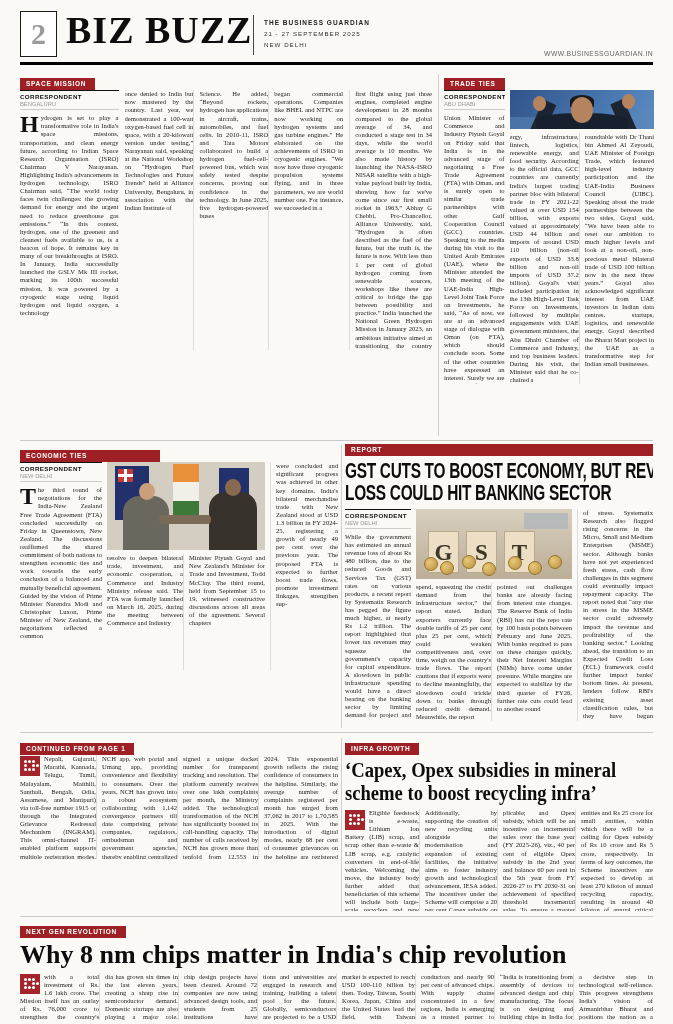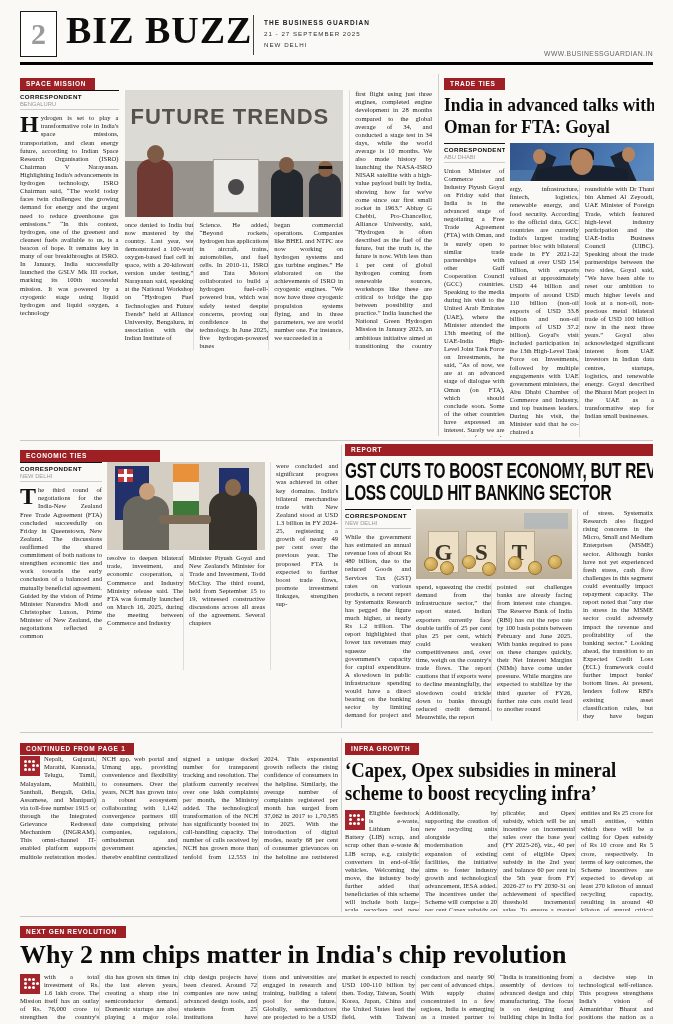--- a/index.html
+++ b/index.html
@@ -122,50 +122,32 @@
     <div class="kicker">SPACE MISSION</div>
     <div class="row" style="height:260px">
       <div class="colv" style="width:100px">
         <div class="byline">
           <div class="who">CORRESPONDENT</div>
           <div class="where">BENGALURU</div>
         </div>
         <div class="bt dropcap">Hydrogen is set to play a transformative role in India's space missions, transportation, and clean energy future, according to Indian Space Research Organisation (ISRO) Chairman V Narayanan. Highlighting India's advancements in hydrogen technology, ISRO Chairman said, “The world today faces twin challenges: the growing demand for energy and the urgent need to reduce greenhouse gas emissions.” “In this context, hydrogen, one of the greenest and cleanest fuels available to us, is a beacon of hope. It remains key in many of our breakthroughs at ISRO. In January, India successfully launched the GSLV Mk III rocket, marking its 100th successful mission. It was powered by a cryogenic stage using liquid hydrogen and liquid oxygen, a technology</div>
       </div>
       <div class="colv" style="width:222px;margin:0 6px">
-        <div class="photo ph1" style="height:146px;margin-bottom:4px">
-          <div class="banner"></div>
-          <div class="bantext">FUTURE TRENDS</div>
-          <div class="floor"></div>
-          <div class="m1b"></div>
-            <div class="m1h"></div>
-          <div class="mach"></div>
-            <div class="fan"></div>
-          <div class="m2b"></div>
-            <div class="m2h"></div>
-          <div class="m3b"></div>
-            <div class="m3h"></div>
-          <div class="shades"></div>
-        </div>
         <div class="row" style="flex:1">
           <div class="bt" style="width:70px">once denied to India but now mastered by the country. Last year, we demonstrated a 100-watt oxygen-based fuel cell in space, with a 20-kilowatt version under testing,” Narayanan said, speaking at the National Workshop on “Hydrogen Fuel Technologies and Future Trends” held at Alliance University, Bengaluru, in association with the Indian Institute of</div>
           <div class="bt vr" style="width:76px">Science. He added, “Beyond rockets, hydrogen has applications in aircraft, trains, automobiles, and fuel cells. In 2010-11, ISRO and Tata Motors collaborated to build a hydrogen fuel-cell-powered bus, which was safely tested despite concerns, proving our confidence in the technology. In June 2025, five hydrogen-powered buses</div>
           <div class="bt vr" style="width:76px">began commercial operations. Companies like BHEL and NTPC are now working on hydrogen systems and gas turbine engines.” He elaborated on the achievements of ISRO in cryogenic engines. “We now have three cryogenic propulsion systems flying, and in three parameters, we are world number one. For instance, we succeeded in a</div>
         </div>
       </div>
       <div class="bt vr" style="width:84px">first flight using just three engines, completed engine development in 28 months compared to the global average of 34, and conducted a stage test in 34 days, while the world average is 10 months. We also made history by launching the NASA-ISRO NISAR satellite with a high-value payload built by India, showing how far we've come since our first small rocket in 1963.” Abhay G Chebbi, Pro-Chancellor, Alliance University, said, “Hydrogen is often described as the fuel of the future, but the truth is, the future is now. With less than 1 per cent of global hydrogen coming from renewable sources, workshops like these are critical to bridge the gap between possibility and practice.” India launched the National Green Hydrogen Mission in January 2023, an ambitious initiative aimed at transitioning the country towards a hydrogen-based economy.</div>
     </div>
   </section>
 
   <section class="art" style="left:444px;top:72px;width:210px;height:366px">
     <div class="kicker">TRADE TIES</div>
-    <div class="hl h-a2">
-      <div class="ln">India in advanced talks with</div>
-      <div class="ln">Oman for FTA: Goyal</div>
-    </div>
     <div class="row" style="height:294px">
       <div class="colv" style="width:62px">
         <div class="byline">
           <div class="who">CORRESPONDENT</div>
           <div class="where">ABU DHABI</div>
         </div>
         <div class="bt">Union Minister of Commerce and Industry Piyush Goyal on Friday said that India is in the advanced stage of negotiating a Free Trade Agreement (FTA) with Oman, and is surely open to similar trade partnerships with other Gulf Cooperation Council (GCC) countries. Speaking to the media during his visit to the United Arab Emirates (UAE), where the Minister attended the 13th meeting of the UAE-India High-Level Joint Task Force on Investments, he said, “As of now, we are at an advanced stage of dialogue with Oman (on FTA), which should conclude soon. Some of the other countries have expressed an interest. Surely we are open to free trade agreements with other GCC (Gulf Cooperation Council) countries.” The GCC, comprising Bahrain, Kuwait, Oman, Qatar, Saudi Arabia, and the UAE, is one of India's largest trading blocs. FTAs with these countries are expected to accelerate collaboration in key sectors, including en-</div>
       </div>
       <div class="colv" style="width:148px;margin-left:5px">
         <div class="photo ph2" style="height:106px;margin-bottom:4px">
@@ -288,21 +270,21 @@
       </div>
       <div class="bt vr" style="width:78px">Additionally, by supporting the creation of new recycling units alongside the modernisation and expansion of existing facilities, the initiative aims to foster industry growth and technological advancement, IESA added. The incentives under the Scheme will comprise a 20 per cent Capex subsidy on plant &amp; machinery, equipment and associated utilities for starting production within the specified timeframe, beyond which a reduced subsidy will be ap-</div>
       <div class="bt vr" style="width:78px">plicable; and Opex subsidy, which will be an incentive on incremental sales over the base year (FY 2025-26), viz., 40 per cent of eligible Opex subsidy in the 2nd year and balance 60 per cent in the 5th year from FY 2026-27 to FY 2030-31 on achievement of specified threshold incremental sales. To ensure a greater number of beneficiaries, the total incentive (Capex plus Opex subsidy) per entity will be subject to an overall ceiling of Rs 50 crore for large</div>
       <div class="bt vr" style="width:78px">entities and Rs 25 crore for small entities, within which there will be a ceiling for Opex subsidy of Rs 10 crore and Rs 5 crore, respectively. In terms of key outcomes, the Scheme incentives are expected to develop at least 270 kiloton of annual recycling capacity, resulting in around 40 kiloton of annual critical mineral production, bringing in about Rs 8,000 crore of investment and creating close to 70,000 direct and indirect jobs.</div>
     </div>
   </section>
 
   <section class="art" style="left:20px;top:920px;width:633px;height:100px">
     <div class="kicker">NEXT GEN REVOLUTION</div>
     <div class="hl h-a7" style="margin:3px 0 4px">
-      <div class="ln">Why 2 nm chips matter in India's chip revolution</div>
+      <div class="ln">Why 8 nm chips matter in India's chip revolution</div>
     </div>
     <div class="row" style="height:52px">
       <div class="bt" style="width:79px">
         <span class="logo">
             <i></i>
           </span><span>with a total investment of Rs. 1.6 lakh crore. The Mission itself has an outlay of Rs. 76,000 crore to strengthen the country's ecosystem. Electronics manufacturing in In-</span>
       </div>
       <div class="bt vr" style="width:79px">dia has grown six times in the last eleven years, creating a sharp rise in semiconductor demand. Domestic startups are also playing a major role. Under the Design Linked Incentive (DLI) scheme, 23</div>
       <div class="bt vr" style="width:79px">chip design projects have been cleared. Around 72 companies are now using advanced design tools, and students from 25 institutions have successfully designed 28 chips. At present, 278 institu-</div>
       <div class="bt vr" style="width:79px">tions and universities are engaged in research and training, building a talent pool for the future. Globally, semiconductors are projected to be a USD one trillion industry by 2030. India's own</div>

